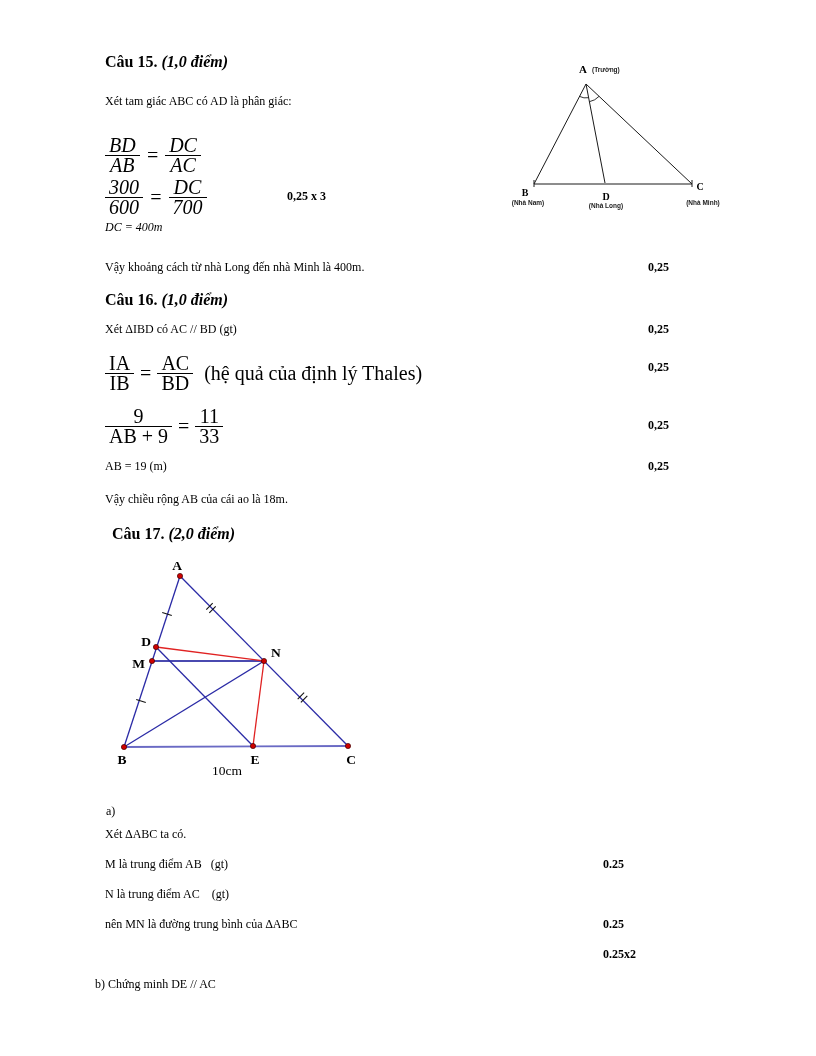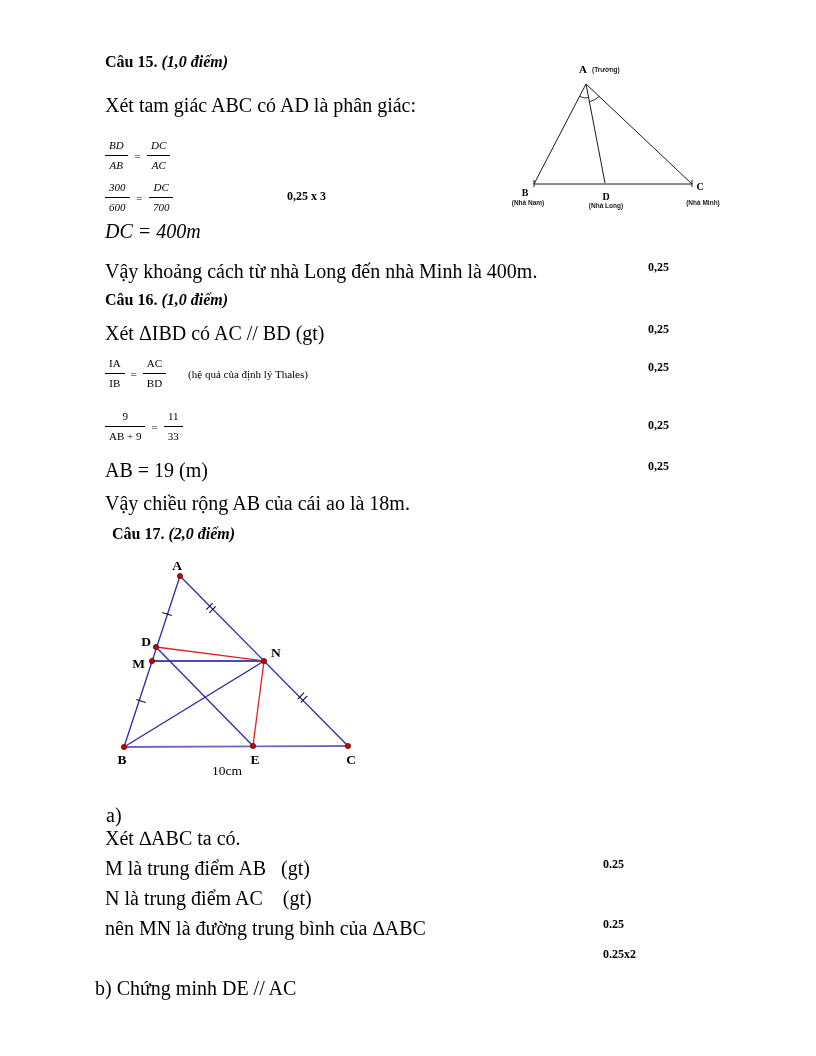--- a/index.html
+++ b/index.html
@@ -1,29 +1,29 @@
 <!DOCTYPE html>
 <html><head>
 <meta charset="utf-8">
 <style>
   html,body{margin:0;padding:0;background:#fff;}
   .page{position:relative;width:808px;height:1056px;background:#ffffff;overflow:hidden;
         font-family:"Liberation Serif", serif;color:#000;}
   .abs{position:absolute;}
   .h{font-size:16px;font-weight:bold;white-space:pre;}
   .h .pts{font-style:italic;}
-  .body-line{font-size:20px;white-space:pre;}
+  .body-line{font-size:12px;white-space:pre;}
   .marks{font-size:12px;font-weight:bold;white-space:pre;}
-  .eq{display:flex;align-items:center;font-size:11px;}
+  .eq{display:flex;align-items:center;font-size:20px;}
   .eq.ital{font-style:italic;}
   .frac{display:inline-block;text-align:center;line-height:19px;}
   .frac .num{display:block;padding:0 4px;border-bottom:1px solid #000;}
   .frac .den{display:block;padding:0 4px;}
   .eqsign{margin:0 6px;}
-  .eq-suffix{margin-left:22px;font-style:normal;}
+  .eq-suffix{margin-left:11px;font-style:normal;}
   svg text{font-family:"Liberation Serif", serif;}
   svg .note{font-family:"Liberation Sans", sans-serif;font-weight:600;fill:#1a1a1a;}
 </style>
 </head>
 <body>
 
 <div class="page">
 
   <div class="abs h" style="left:105px;top:53px;"><span>Câu 15.</span> <span class="pts">(1,0 điểm)</span></div>
 

